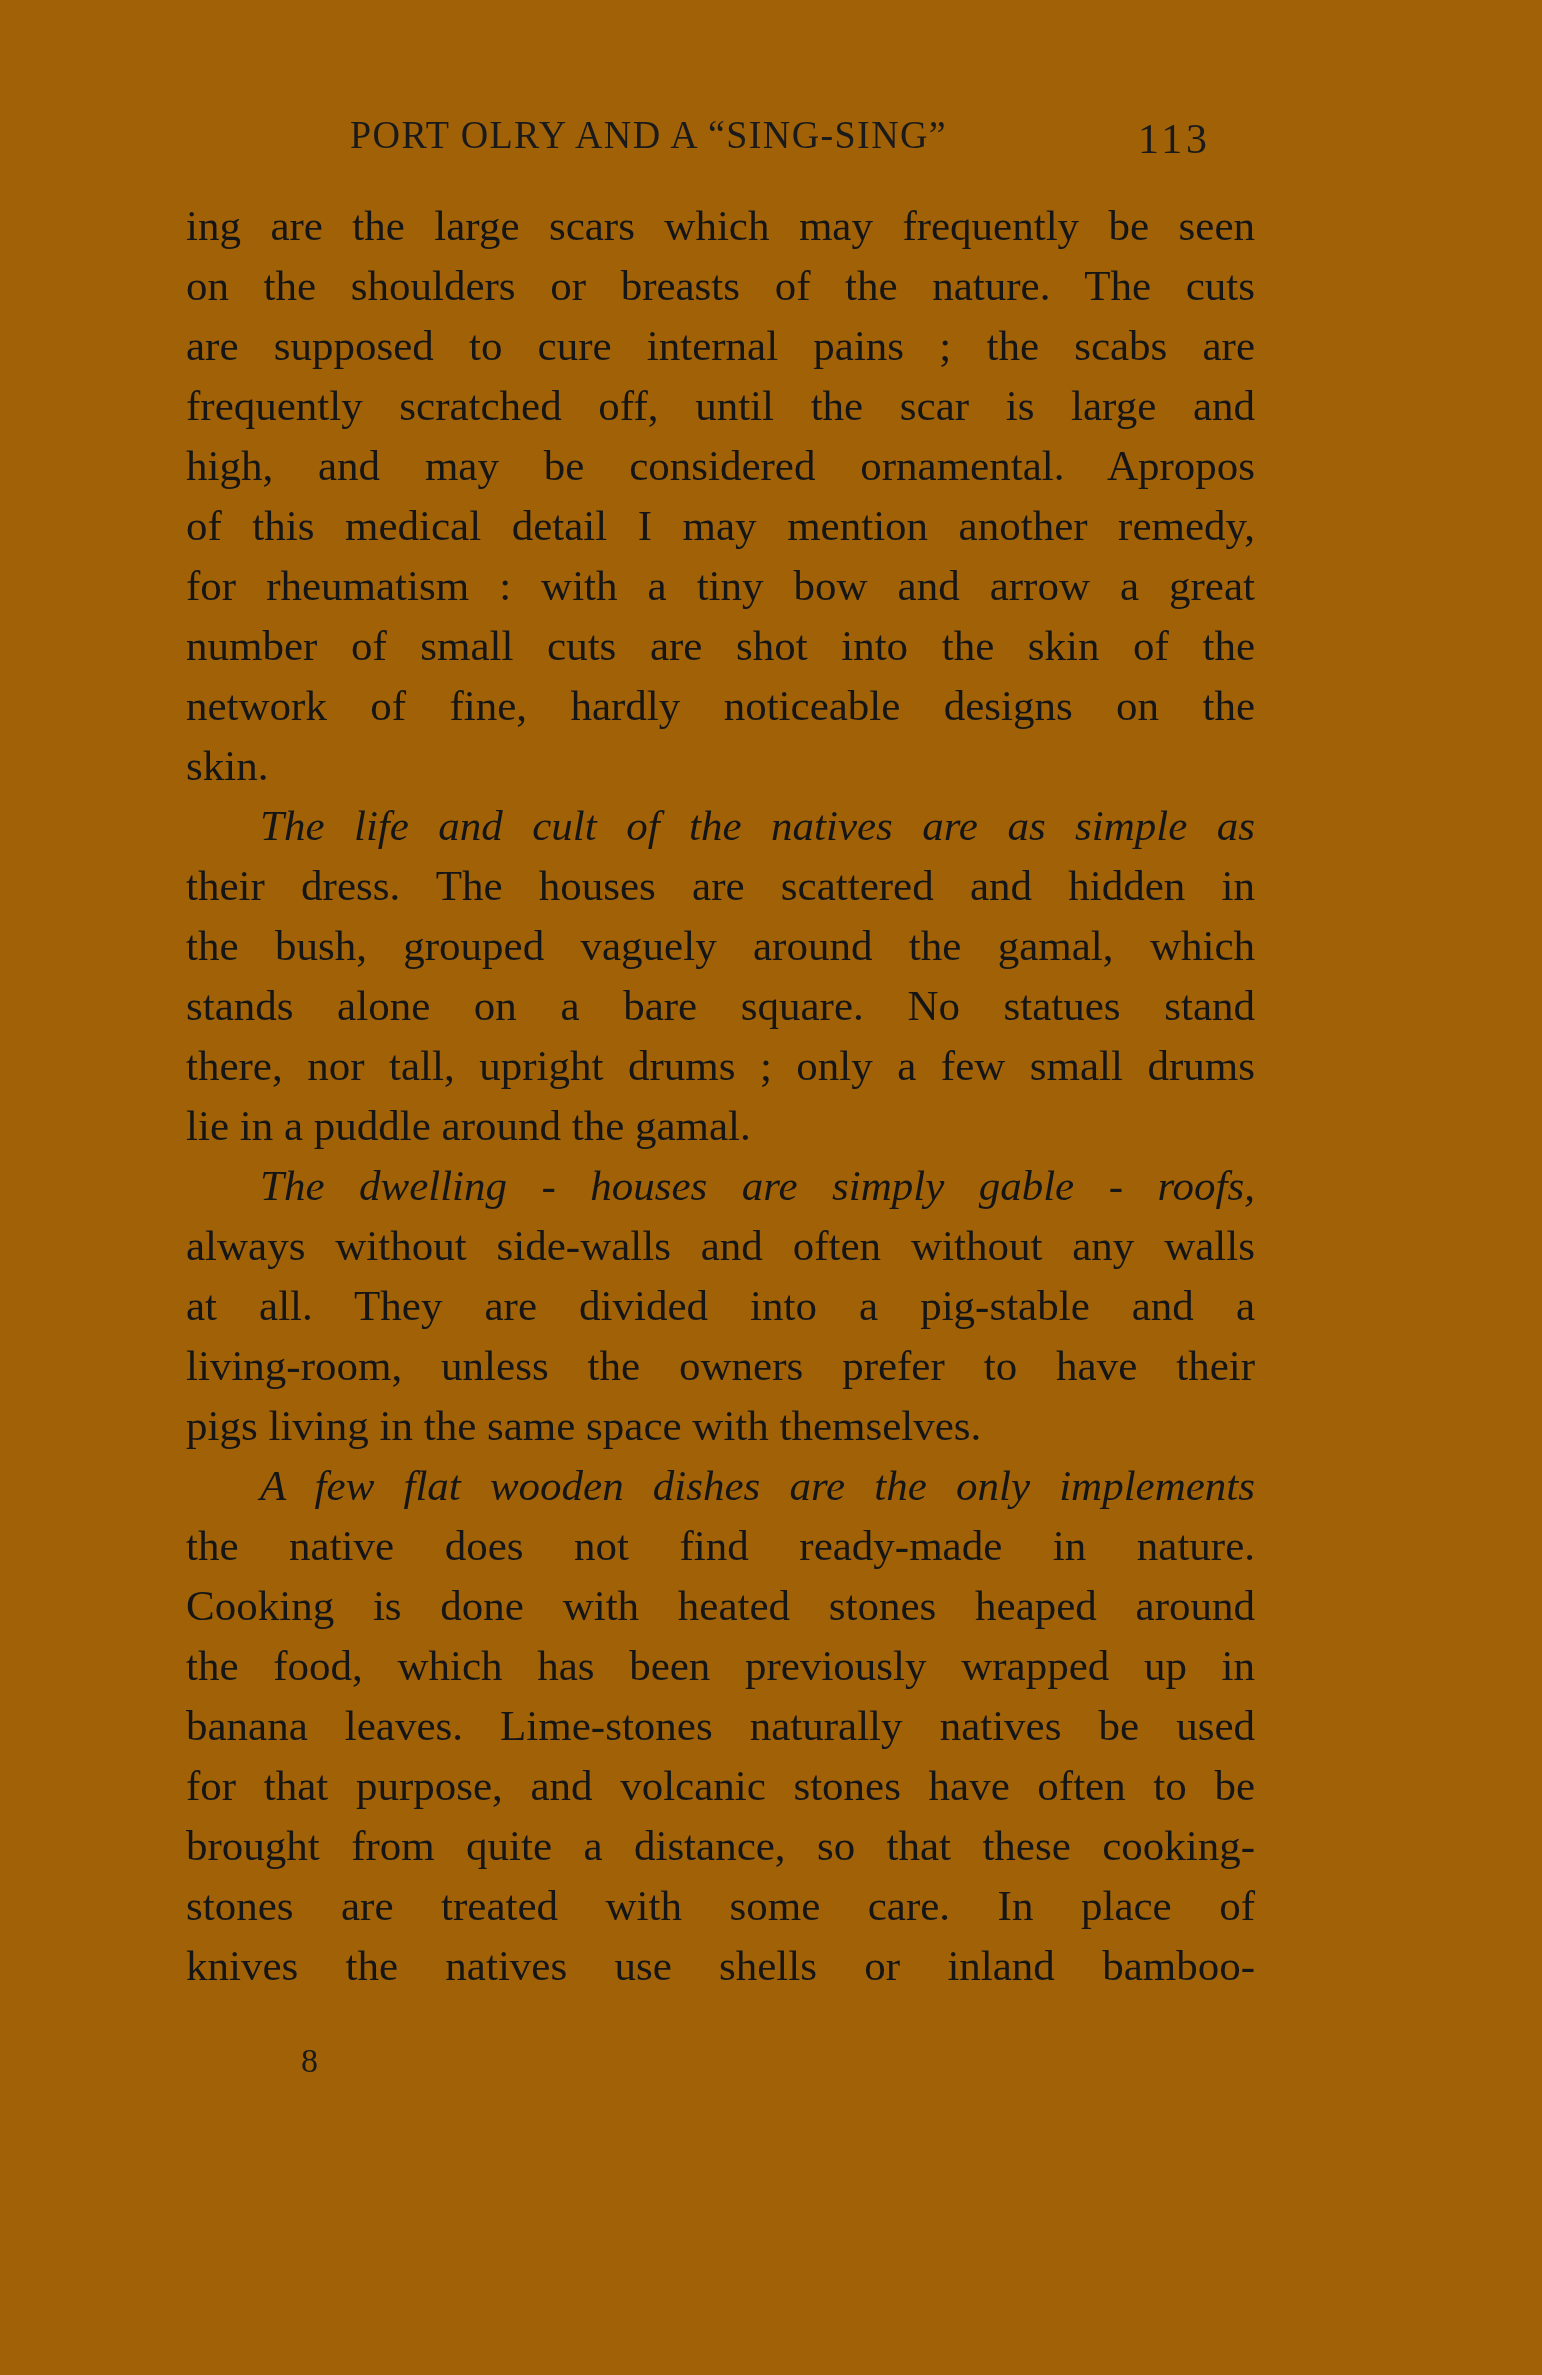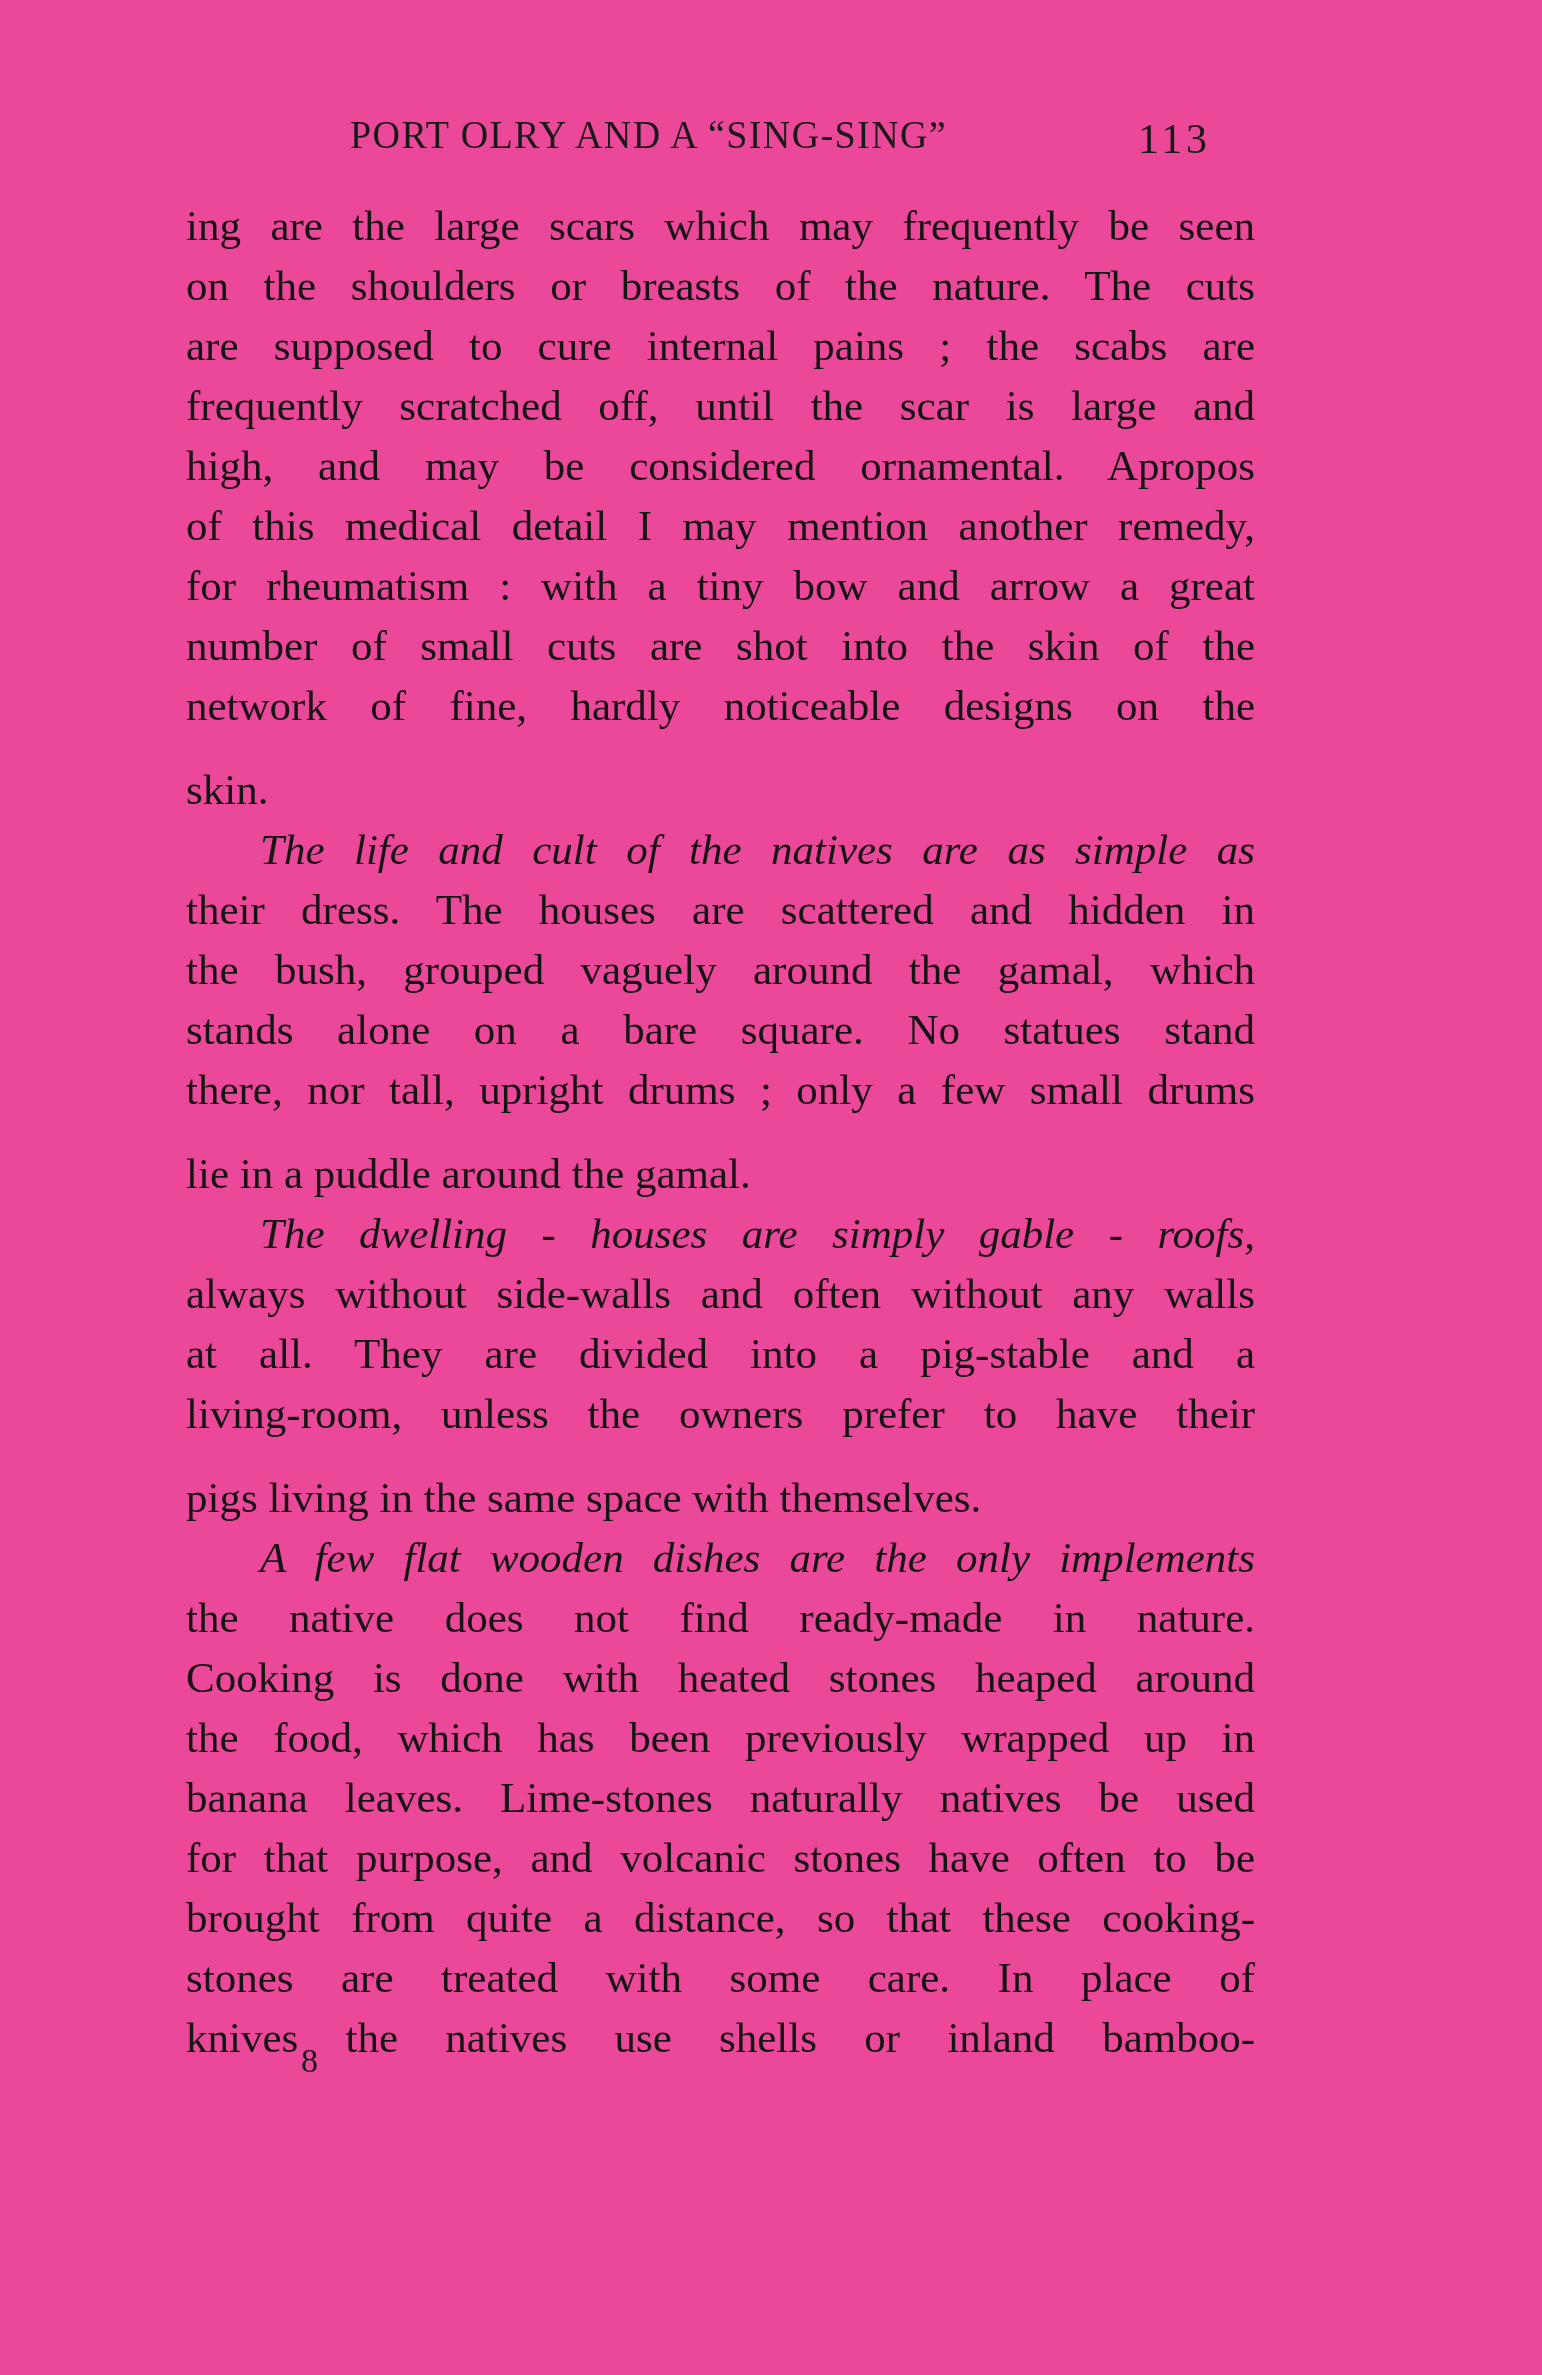--- a/index.html
+++ b/index.html
@@ -1,38 +1,38 @@
 <!DOCTYPE html>
 <html style="font-size:15px"><head>
 <meta charset="utf-8">
 <style>
   html, body { margin: 0; padding: 0; background: #ffffff; }
   body { width: 1543px; height: 2375px; position: relative; overflow: hidden; }
-  .page { position: absolute; left: 0; top: 0; width: 1543px; height: 2375px; background: #ec4899; color: #141414; }
+  .page { position: absolute; left: 0; top: 0; width: 1543px; height: 2375px; background: #a16207; color: #141414; }
   .running-head {
     position: absolute; left: 350px; top: 112px;
     font-family: "Liberation Serif", "DejaVu Serif", serif;
     font-size: 38px; letter-spacing: 1.4px; white-space: nowrap; color: #1a1a1a;
     transform: scaleY(1.05);
   }
   .folio {
     position: absolute; left: 1138px; top: 115px;
     font-family: Liberation Serif, serif;
     font-size: 42px; letter-spacing: 3.8px; white-space: nowrap; color: #1a1a1a;
   }
   .body-text {
     position: absolute; left: 186px; top: 196px; width: 1069px;
     font-family: "Liberation Serif", "DejaVu Serif", serif;
     font-size: 43px; line-height: 60px; color: #151515;
   }
   .line {
     display: block; height: 60px; white-space: nowrap;
     text-align: justify; text-align-last: justify;
   }
-  .line.last { text-align-last: left; margin-top: 24px; }
+  .line.last { text-align-last: left; }
   .line.indent { padding-left: 74px; font-style: italic; }
   .signature {
     position: absolute; left: 301px; top: 2042px;
     font-family: "Liberation Serif", "DejaVu Serif", serif;
     font-size: 34px; color: #1a1a1a;
   }
 </style>
 </head>
 <body>
 

